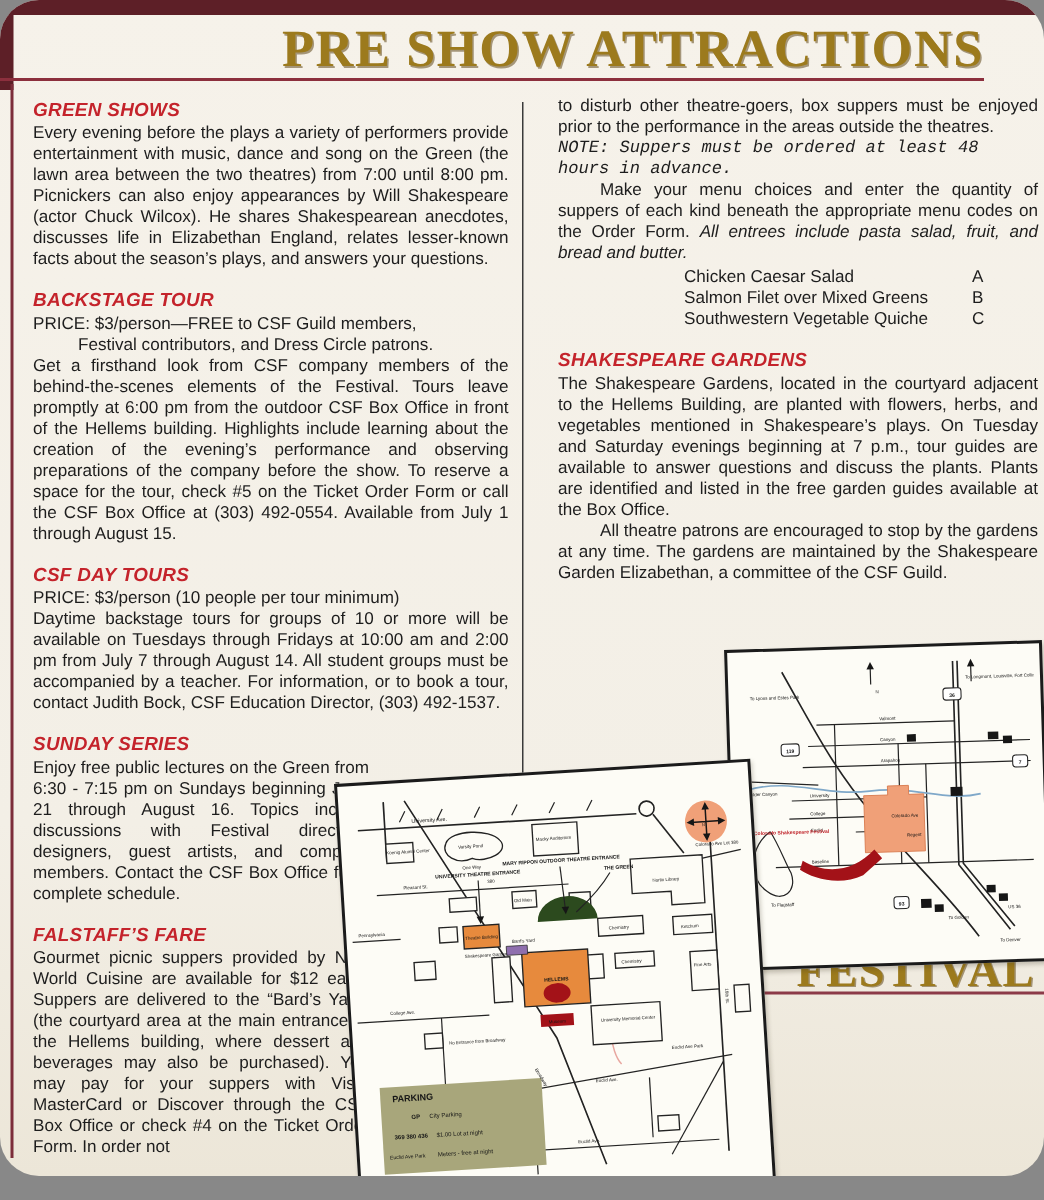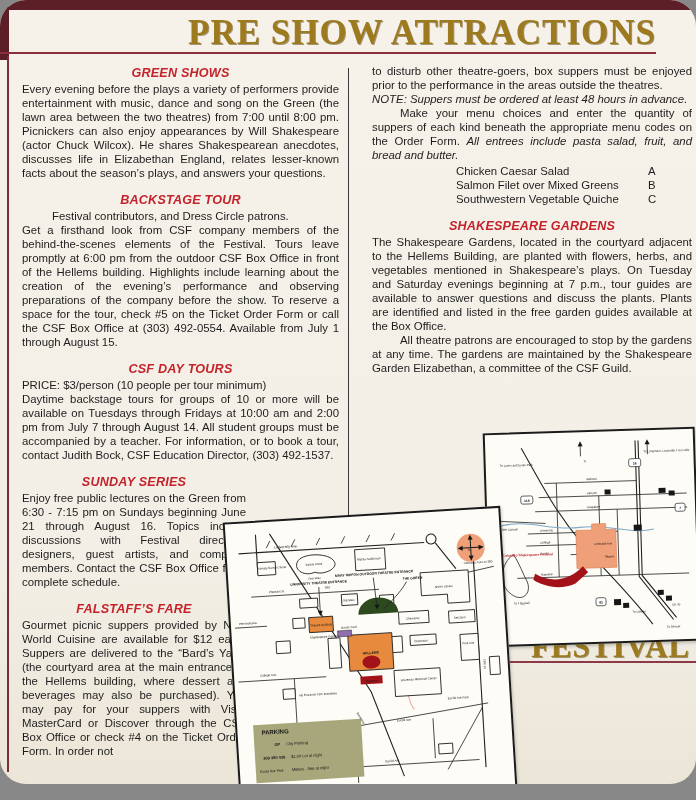--- a/index.html
+++ b/index.html
@@ -18,28 +18,28 @@
   .title-rule{position:absolute;left:0;top:52px;width:656px;height:2px;background:#8c2f3d;}
   .left-rule{position:absolute;left:7px;top:56px;width:2px;height:716px;background:#7c2d3a;}
   .col-divider{position:absolute;left:348px;top:68px;width:1px;height:452px;background:#3a3a3a;}
 
   .col{position:absolute;font-size:11.4px;line-height:14px;text-align:justify;}
   .col-left{left:22px;top:66px;width:317px;}
   .col-right{left:372px;top:64px;width:320px;}
   .section{margin-bottom:13px;}
   .sec-head{
     color:#c4232b;font-weight:700;font-style:italic;font-size:12.6px;
-    letter-spacing:.2px;margin:0 0 2px 0;text-align:center;
+    letter-spacing:.2px;margin:0 0 2px 0;text-align:left;
   }
   .sec-body{margin:0;}
   .narrow{width:224px;}
   .price-line{text-align:left;margin:0;}
   .price-indent{padding-left:30px;}
   .indent{text-indent:28px;}
-  .note-line{font-style:italic;text-align:left;margin:0;}
+  .note-line{font-style:italic;text-align:left;margin:0;font-family:Liberation Mono, monospace;}
   .menu{margin:2px 0 4px 0;}
   .menu-row{display:flex;text-align:left;padding-left:84px;align-items:flex-end;}
   .menu-name{width:192px;}
   .menu-code{width:20px;}
 
   .map{position:absolute;background:#fdfcf6;border:2px solid #1b1b1b;box-shadow:1px 2px 3px rgba(60,50,30,.25);}
   #regional-map{left:486px;top:430px;width:208px;height:210px;transform:rotate(-1.8deg);z-index:2;}
   #campus-map{left:231px;top:514px;width:274px;height:278px;transform:rotate(-3.5deg);z-index:3;}
 
   .festival{
@@ -75,20 +75,21 @@
 
   <div class="col col-left">
 
     <div class="section">
       <h3 class="sec-head">GREEN SHOWS</h3>
       <p class="sec-body">Every evening before the plays a variety of performers provide entertainment with music, dance and song on the Green (the lawn area between the two theatres) from 7:00 until 8:00 pm. Picnickers can also enjoy appearances by Will Shakespeare (actor Chuck Wilcox).  He shares Shakespearean anecdotes, discusses life in Elizabethan England, relates lesser-known facts about the season’s plays, and answers your questions.</p>
     </div>
 
     <div class="section">
       <h3 class="sec-head">BACKSTAGE TOUR</h3>
+      <p class="price-line">PRICE:  $3/person—FREE to CSF Guild members,</p>
       <p class="price-line price-indent">Festival contributors, and Dress Circle patrons.</p>
       <p class="sec-body">Get a firsthand look from CSF company members of the behind-the-scenes elements of the Festival.  Tours leave promptly at 6:00 pm from the outdoor CSF Box Office in front of the Hellems building.  Highlights include learning about the creation of the evening’s performance and observing preparations of the company before the show.  To reserve a space for the tour, check #5 on the Ticket Order Form or call the CSF Box Office at (303) 492-0554.  Available from July 1 through August 15.</p>
     </div>
 
     <div class="section">
       <h3 class="sec-head">CSF DAY TOURS</h3>
       <p class="price-line">PRICE: $3/person (10 people per tour minimum)</p>
       <p class="sec-body">Daytime backstage tours for groups of 10 or more will be available on Tuesdays through Fridays at 10:00 am and 2:00 pm from July 7 through August 14.  All student groups must be accompanied by a teacher.  For information, or to book a tour, contact Judith Bock, CSF Education Director, (303) 492-1537.</p>
     </div>
 

